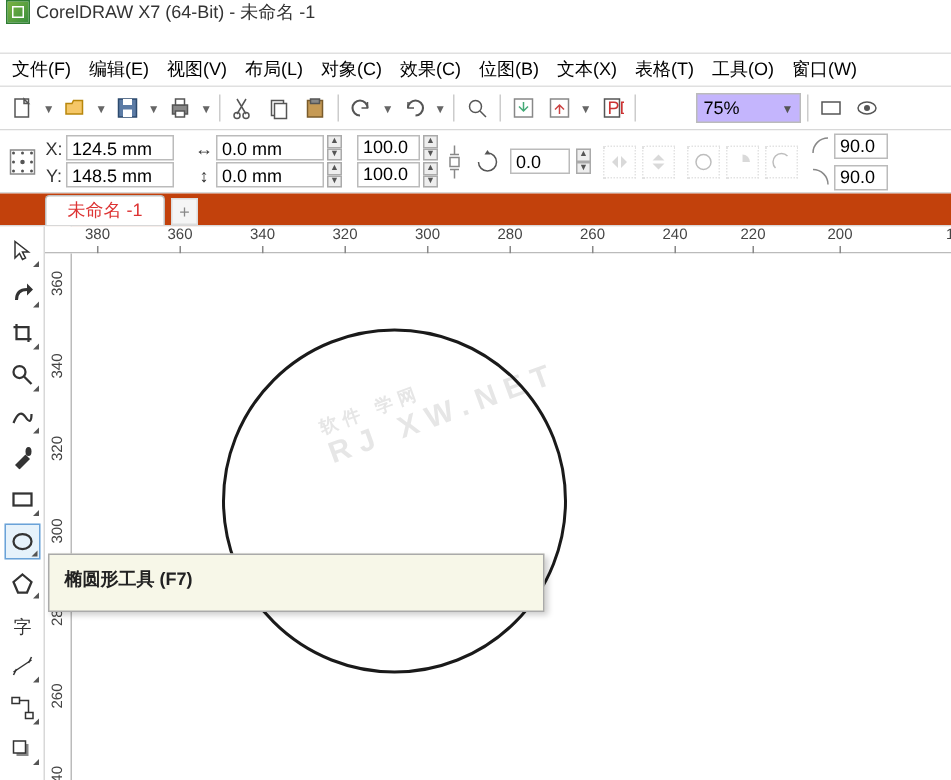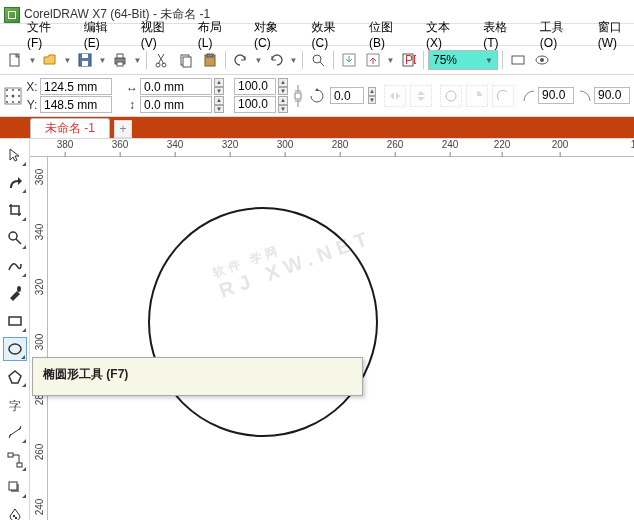--- a/index.html
+++ b/index.html
@@ -1,27 +1,27 @@
 <!DOCTYPE html>
 <html><head>
 <meta charset="utf-8">
 <style>
   * { margin:0; padding:0; box-sizing:border-box; font-family:"Microsoft YaHei",Tahoma,sans-serif; font-size:12px; }
   body { width:634px; height:520px; overflow:hidden; background:#fff; }
-  .titlebar { height:24px; background:#fff; border-bottom:1px solid #e0e0e0; display:flex; align-items:flex-end; padding:0 4px; gap:4px; }
+  .titlebar { height:36px; background:#fff; border-bottom:1px solid #e0e0e0; display:flex; align-items:flex-start; padding:0 4px; gap:4px; }
   .app-ico { width:16px; height:16px; background:linear-gradient(135deg,#7cb342,#388e3c); border:1px solid #2e7d32; position:relative; }
   .app-ico::after { content:""; position:absolute; inset:3px; border:1px solid #fff; }
   .title-text { color:#333; }
   .menubar { height:22px; display:flex; align-items:center; padding:0 2px; background:#fff; border-bottom:1px solid #e0e0e0; }
-  .menu-item { padding:2px 6px; cursor:pointer;margin-left:19px; }
+  .menu-item { padding:2px 6px; cursor:pointer; }
   .toolbar { display:flex; align-items:center; padding:3px 4px; background:#fff; border-bottom:1px solid #d8d8d8; gap:2px; }
   .toolbar .ico, .toolbar .btn { width:22px; height:22px; display:flex; align-items:center; justify-content:center; border-radius:2px; color:#444; }
   .toolbar .sep { width:1px; height:18px; background:#ccc; margin:0 2px; }
   .toolbar .dd { width:9px; height:22px; display:flex; align-items:center; justify-content:center; color:#666; font-size:8px; }
-  .zoom-box { width:70px; height:20px; border:1px solid #bbb; display:flex; align-items:center; padding:0 4px; justify-content:space-between; background:#5eead4; }
+  .zoom-box { width:70px; height:20px; border:1px solid #bbb; display:flex; align-items:center; padding:0 4px; justify-content:space-between; background:#c4b5fd;margin-left:36px; }
   .zoom-caret { font-size:8px; color:#555; }
   svg { display:block; }
   .propbar { display:flex; align-items:center; padding:2px 4px; background:#fff; border-bottom:1px solid #d8d8d8; gap:4px; height:42px; }
   .prop-ico { width:22px; height:22px; display:flex; align-items:center; justify-content:center; }
   .coord-group { display:flex; flex-direction:column; gap:1px; }
   .coord-row { display:flex; align-items:center; gap:2px; }
   .coord-lbl { width:12px; text-align:center; color:#333; }
   .coord-box { width:72px; height:17px; border:1px solid #bbb; padding:0 3px; display:flex; align-items:center; background:#fff; }
   .spinner { width:10px; height:17px; display:flex; flex-direction:column; }
   .spinner div { flex:1; border:1px solid #aaa; background:#eee; font-size:6px; text-align:center; line-height:6px; color:#555; }
@@ -43,21 +43,21 @@
   .vr-tick { position:absolute; left:0; font-size:10px; color:#444; transform:translateY(-50%) rotate(-90deg); transform-origin:center; width:18px; text-align:center; }
   .canvas { position:absolute; left:48px; top:18px; right:0; bottom:0; background:#fff; overflow:hidden; }
   .circle-shape { position:absolute; left:100px; top:50px; width:230px; height:230px; border:2px solid #1a1a1a; border-radius:50%; }
   .watermark { position:absolute; left:160px; top:55px; font-size:42px; color:#e6e6e6; transform:rotate(-20deg); font-weight:bold; letter-spacing:4px; pointer-events:none; }
   .watermark small { display:block; font-size:20px; letter-spacing:6px; margin-top:-6px; }
   .tooltip { position:absolute; width:331px; background:#f7f7e8; border:1px solid #aaa; padding:8px 10px; box-shadow:2px 2px 4px rgba(0,0,0,.2); }
   .tooltip .tt-title { font-weight:bold; color:#222; margin-bottom:4px; }
   .tooltip .tt-desc { color:#555; }
   .flyarr { position:absolute; right:1px; bottom:1px; width:0; height:0; border-left:4px solid transparent; border-bottom:4px solid #555; }
   .corner-act { position:absolute; left:0; top:0; width:18px; height:18px; background:#fff; border-right:1px solid #bbb; border-bottom:1px solid #bbb; display:flex; align-items:center; justify-content:center; }
-  .ang-group { display:flex; flex-direction:row; gap:4px; }
+  .ang-group { display:flex; flex-direction:column; gap:4px; }
   .ang-row { display:flex; align-items:center; gap:2px; }
 </style>
 </head>
 <body>
 
 <div class="titlebar">
   <div class="app-ico"></div>
   <span class="title-text">CorelDRAW X7 (64-Bit) - 未命名 -1</span>
 </div>
 

